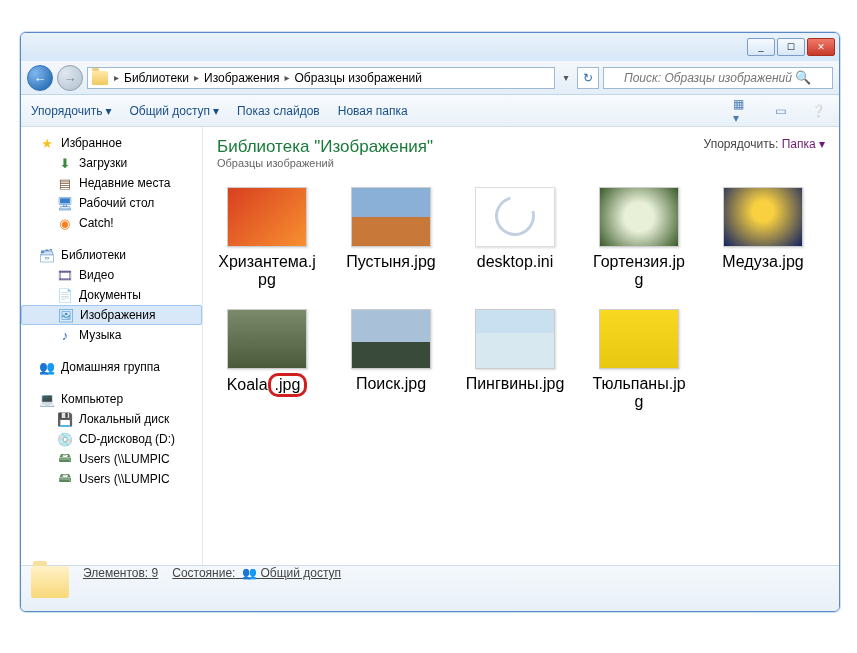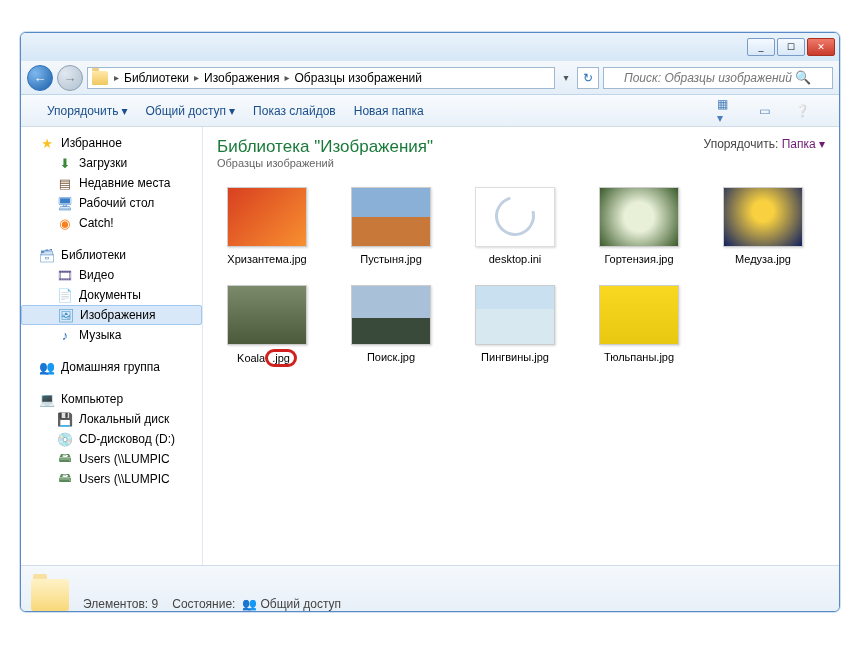--- a/index.html
+++ b/index.html
@@ -17,21 +17,21 @@
 .breadcrumb { flex: 1; height: 22px; background: #fff; border: 1px solid #a0b8d0; display: flex; align-items: center; padding: 0 4px; font-size: 12px; }
 .folder-icn { width: 16px; height: 14px; background: linear-gradient(#ffe9a8,#f0c860); border-radius: 2px 2px 1px 1px; margin-right: 4px; position: relative; }
 .folder-icn::before { content: ""; position: absolute; top: -3px; left: 0; width: 7px; height: 3px; background: #f0d080; border-radius: 1px 1px 0 0; }
 .crumb { padding: 0 3px; cursor: pointer; }
 .crumb-sep { color: #555; font-size: 10px; padding: 0 2px; }
 .refresh-btn { width: 22px; height: 22px; border: 1px solid #a0b8d0; background: #fff; color: #2a6fb8; font-size: 12px; display: flex; align-items: center; justify-content: center; cursor: pointer; }
 .searchbox { width: 230px; height: 22px; background: #fff; border: 1px solid #a0b8d0; display: flex; align-items: center; padding: 0 20px; }
 .searchbox input { flex: 1; border: none; outline: none; font-size: 12px; font-style: italic; color: #888; }
 .search-icn { color: #3a7fc8; font-size: 13px; }
 
-.toolbar { height: 32px; background: linear-gradient(#f8fbfe,#e8f0f8); border-bottom: 1px solid #d0dce8; display: flex; align-items: center; padding: 0 26px; gap: 18px; font-size: 12px; }
+.toolbar { height: 32px; background: linear-gradient(#f8fbfe,#e8f0f8); border-bottom: 1px solid #d0dce8; display: flex; align-items: center; padding: 0 10px; gap: 18px; font-size: 12px; }
 .tool-item { color: #1a4f8a; cursor: pointer; display: flex; align-items: center; gap: 3px; }
 .tool-sep { flex: 1; }
 .tool-icn { width: 20px; height: 20px; display: flex; align-items: center; justify-content: center; color: #4a7fb8; cursor: pointer; }
 
 .body-area { display: flex; height: 438px; }
 .sidebar { width: 182px; background: #fff; border-right: 1px solid #e0e8f0; overflow-y: auto; padding: 6px 0; font-size: 12px; }
 .side-group { margin-bottom: 12px; }
 .side-item { display: flex; align-items: center; padding: 2px 4px 2px 18px; gap: 6px; cursor: pointer; white-space: nowrap; overflow: hidden; }
 .side-item.sub { padding-left: 36px; }
 .side-item.selected { background: #d8e8f8; border: 1px solid #a0c8f0; border-radius: 2px; padding-top: 1px; padding-bottom: 1px; }
@@ -40,24 +40,24 @@
 .content { flex: 1; background: #fff; padding: 10px 14px; overflow: auto; }
 .lib-header { display: flex; justify-content: space-between; align-items: flex-start; margin-bottom: 18px; }
 .lib-title { font-size: 17px; color: #1a7a3a; font-weight: normal; }
 .lib-sub { font-size: 11px; color: #666; }
 .arrange { font-size: 12px; color: #444; }
 .arrange a { color: #701a75; cursor: pointer; }
 
 .file-grid { display: flex; flex-wrap: wrap; gap: 20px 24px; }
 .file-item { width: 100px; text-align: center; cursor: pointer; position: relative; }
 .thumb { width: 80px; height: 60px; margin: 0 auto 6px; border: 1px solid #ccc; box-shadow: 1px 1px 2px rgba(0,0,0,.15); }
-.file-label { font-size: 11px; color: #000; word-break: break-all; }
+.file-label { font-size: 16px; color: #000; word-break: break-all; }
 .highlight-ext { border: 3px solid #d02020; border-radius: 10px; padding: 0 4px; display: inline-block; margin-top: -2px; }
 
-.statusbar { height: 46px; background: linear-gradient(#f4f8fc,#e8f0f8); border-top: 1px solid #d0dce8; display: flex; align-items: flex-end; padding: 0 10px; gap: 14px; font-size: 12px; color: #444; }
+.statusbar { height: 46px; background: linear-gradient(#f4f8fc,#e8f0f8); border-top: 1px solid #d0dce8; display: flex; align-items: flex-start; padding: 0 10px; gap: 14px; font-size: 12px; color: #444; text-decoration: underline; }
 .status-thumb { width: 38px; height: 32px; background: linear-gradient(#fff2c8,#f8d878); border-radius: 3px; position: relative; }
 .status-thumb::before { content: ""; position: absolute; top: -5px; left: 2px; width: 14px; height: 5px; background: #f8e0a0; border-radius: 2px 2px 0 0; }
 
 
 .sidebar::-webkit-scrollbar { width: 16px; }
 .sidebar::-webkit-scrollbar-track { background: #f0f4f8; }
 .sidebar::-webkit-scrollbar-thumb { background: #c8d8e8; border: 1px solid #a8c0d8; border-radius: 2px; }
 </style>
 </head>
 <body>

